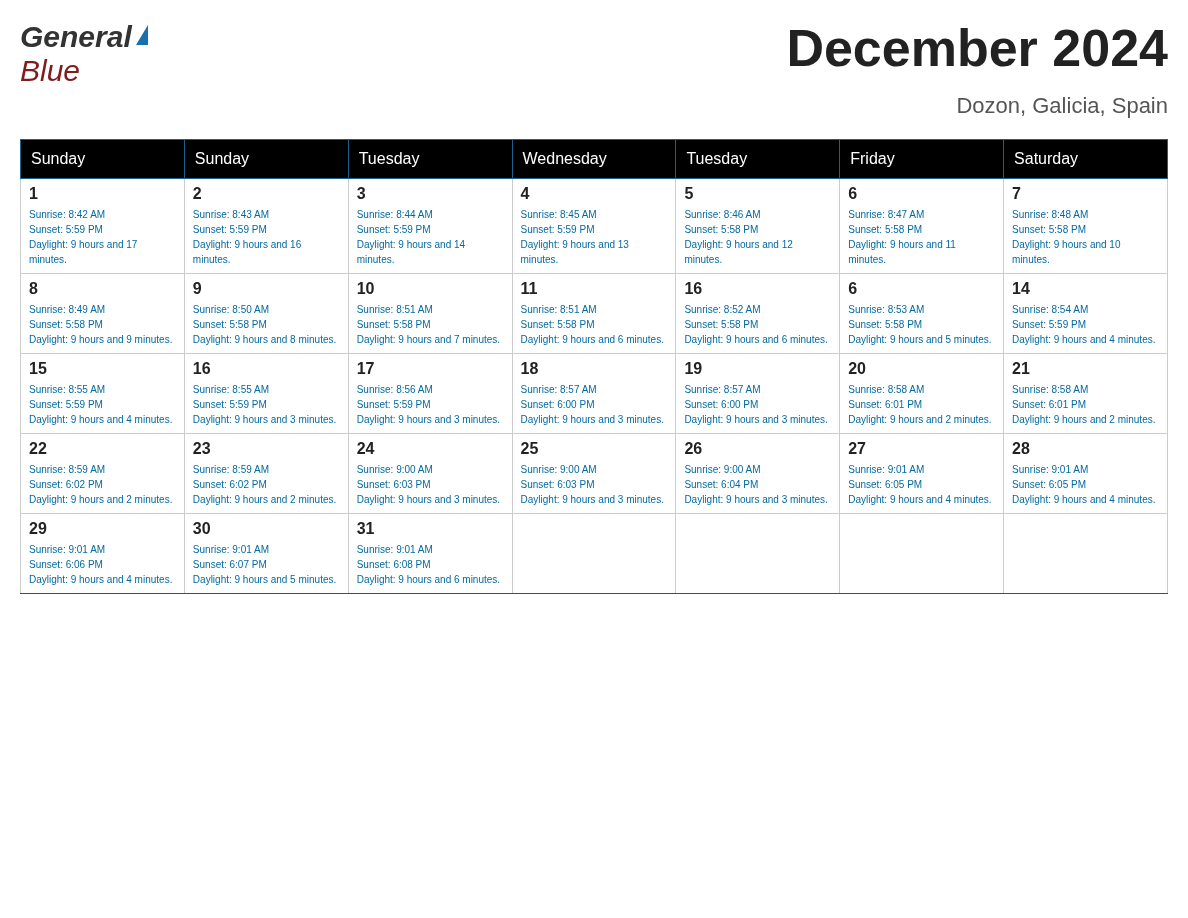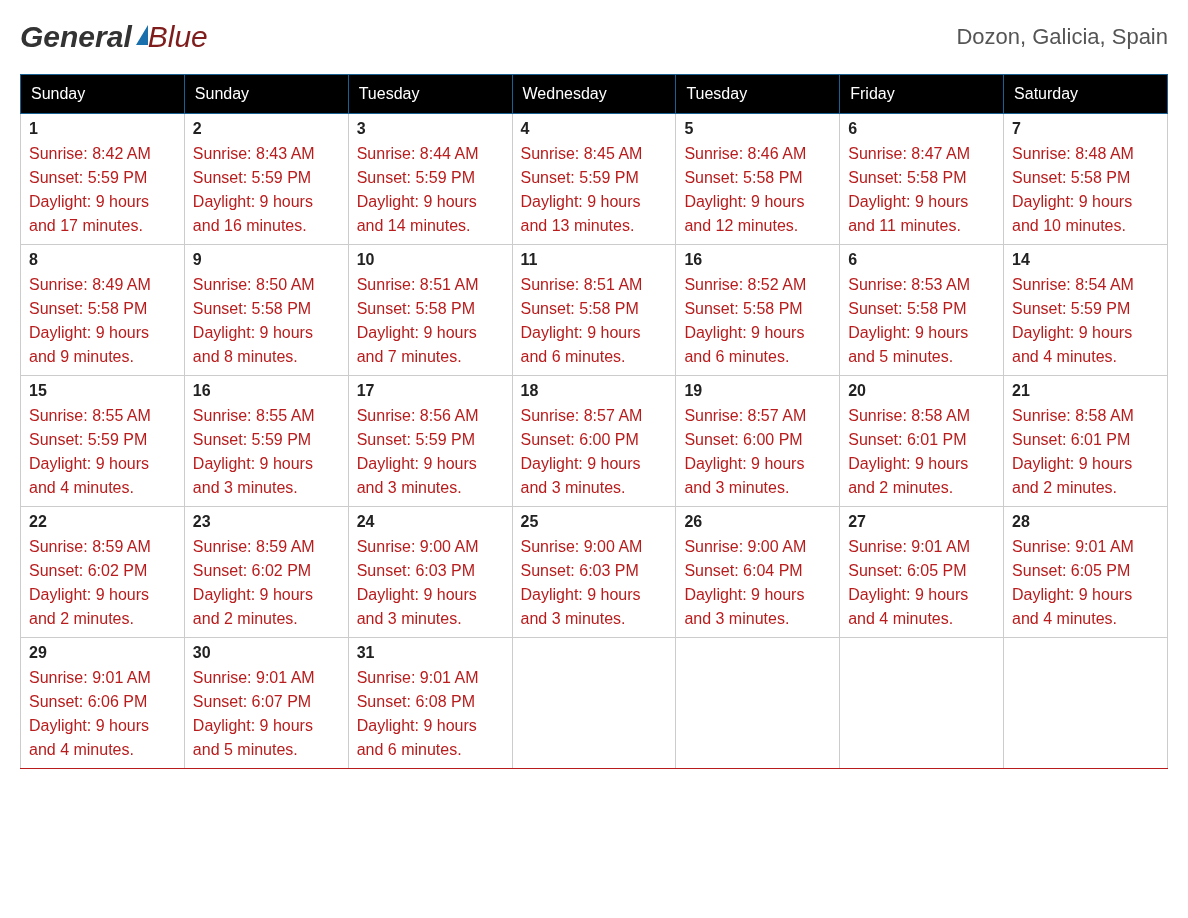--- a/index.html
+++ b/index.html
@@ -26,21 +26,21 @@
     }
     .month-title {
       font-size: 52px;
       font-weight: bold;
       color: #222;
       line-height: 1.1;
     }
     .location-title {
       font-size: 22px;
       color: #555;
-      margin-top: 4px;
+      margin-top: 16px;
     }
     .calendar-table {
       width: 100%;
       border-collapse: collapse;
       border: 1px solid #ccc;
     }
     .calendar-table th {
       background-color: #000000;
       color: #fff;
       font-size: 16px;
@@ -59,37 +59,37 @@
       min-height: 90px;
     }
     .day-number {
       font-size: 16px;
       font-weight: bold;
       color: #222;
       display: block;
       margin-bottom: 4px;
     }
     .day-info {
-      font-size: 16px;
+      font-size: 10px;
       line-height: 1.5;
-      color: #b91c1c;
+      color: #0369a1;
     }
     .empty-cell {
       background: #fff;
     }
     tr:last-child td {
       border-bottom: 1px solid #b91c1c;
     }
     .logo-wrapper {
       display: flex;
       align-items: center;
     }
     .logo-text {
       display: flex;
-      flex-direction: row;
+      flex-direction: column;
     }
     .logo-top-row {
       display: flex;
       align-items: center;
     }
     .logo-general-text {
       font-size: 30px;
       font-weight: bold;
       color: #333;
       font-style: italic;
@@ -119,20 +119,21 @@
       <div class="logo-text">
         <div class="logo-top-row">
           <span class="logo-general-text">General</span>
           <div class="logo-triangle"></div>
         </div>
         <span class="logo-blue-text">Blue</span>
       </div>
     </div>
   </div>
   <div class="title-section">
+    <div class="month-title">December 2024</div>
     <div class="location-title">Dozon, Galicia, Spain</div>
   </div>
 </div>
 
 <table class="calendar-table">
   <thead>
     <tr>
     <th>Sunday</th>
         <th>Sunday</th>
         <th>Tuesday</th>

